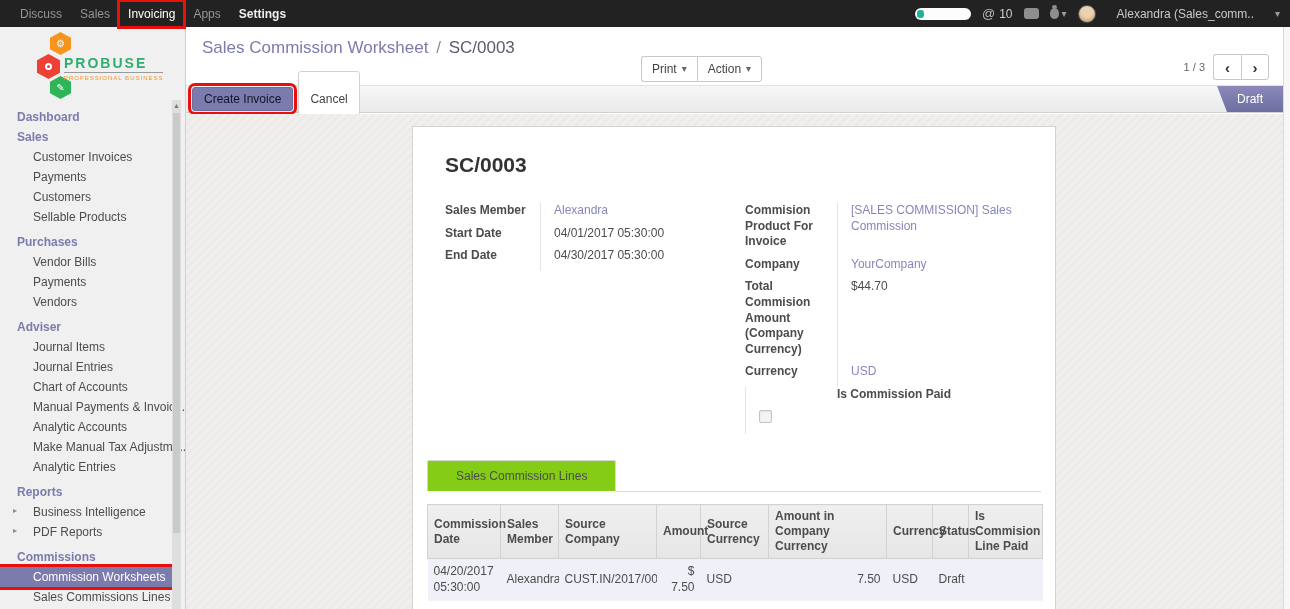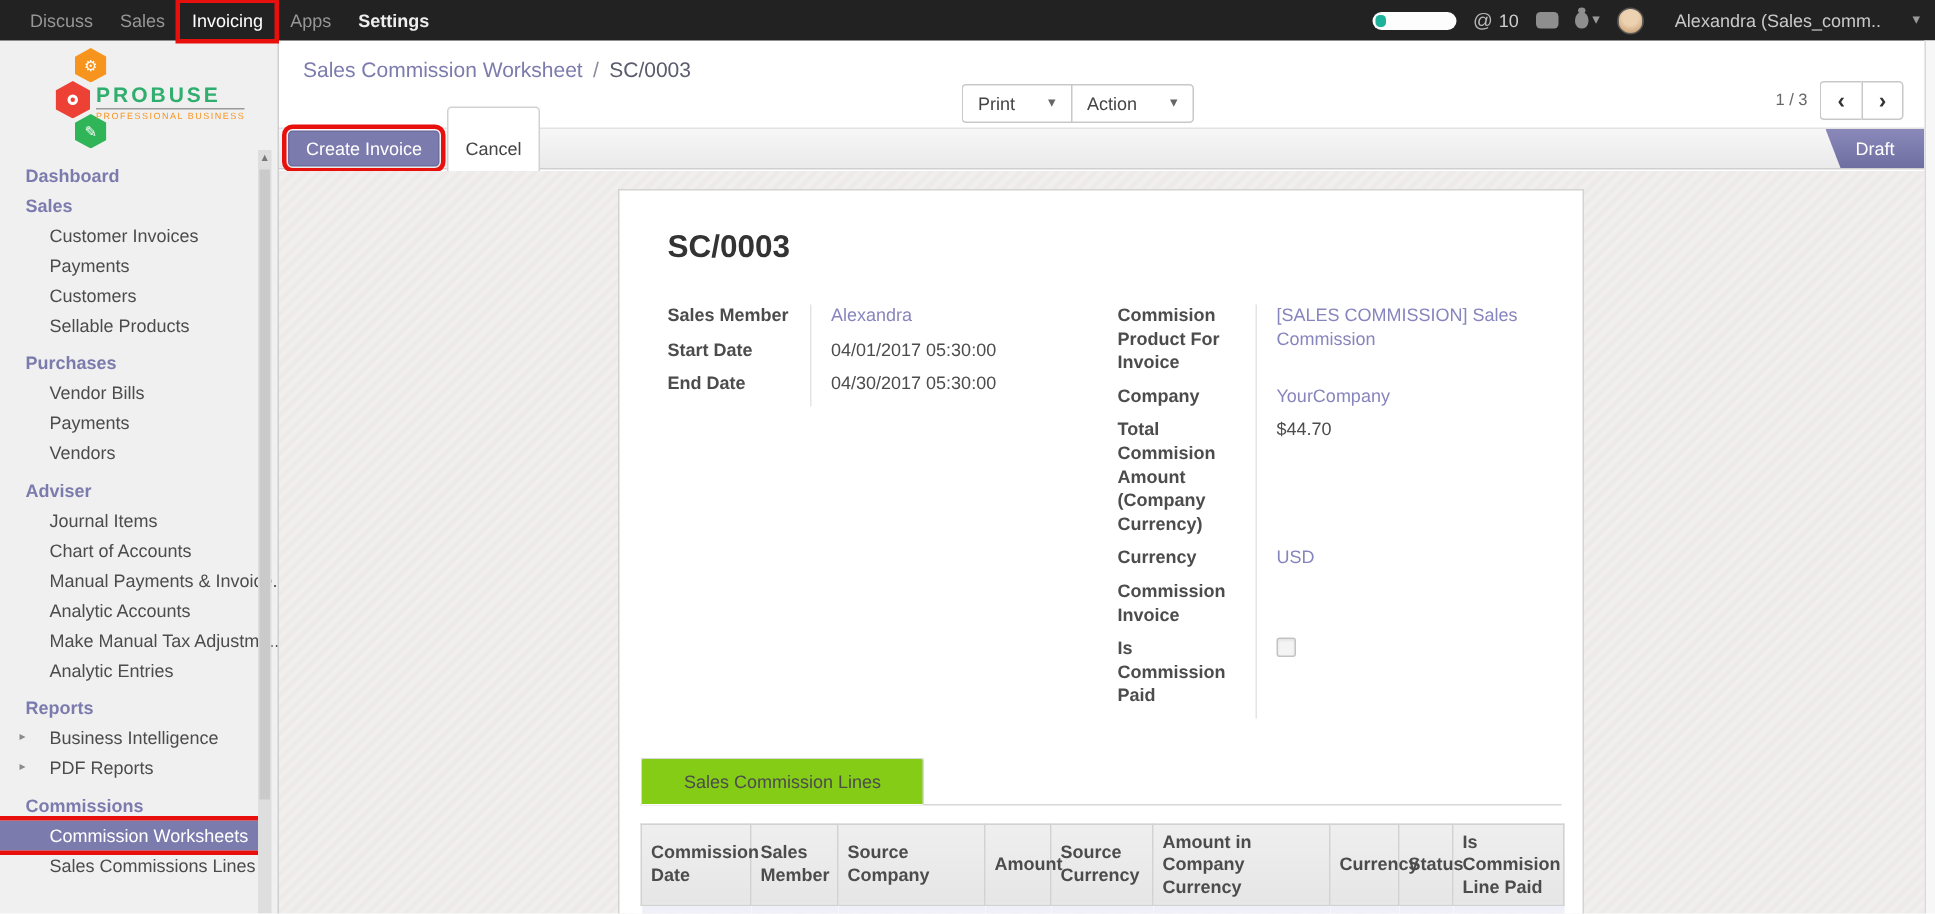--- a/index.html
+++ b/index.html
@@ -53,41 +53,41 @@
   .nav-item { color:#4c4c4c; padding:3px 0 3px 33px; cursor:pointer; white-space:nowrap; position:relative; }
   .nav-item .exp { position:absolute; left:13px; top:4px; font-size:8px; color:#8a8a8a; }
   .nav-item.selected { background:#7c7bad; color:#fff; width:172px; }
   .nav-item.red-annot2 { outline:3px solid #e8100c; }
 
   
   .content { position:absolute; left:186px; top:27px; right:7px; bottom:0; background:#fff; }
   .page-scroll { position:absolute; right:0; top:27px; width:7px; bottom:0; background:#f7f7f7; border-left:1px solid #dadada; z-index:40; }
 
   .control-panel { position:relative; height:58px; background:#fff; }
-  .breadcrumb { padding:11px 0 0 16px; font-size:14px; }
+  .breadcrumb { padding:11px 0 0 16px; font-size:17px; }
   .crumb-link { color:#7c7bad; cursor:pointer; }
   .crumb-sep { color:#8b8b9a; padding:0 3px; }
   .crumb-current { color:#5b5b6e; }
   .cp-buttons { position:absolute; left:455px; top:29px; display:flex; }
   .btn-dd { background:#fff; border:1px solid #c8c8c8; padding:5px 10px; font-size:12px; color:#444;
-    display:flex; align-items:center; gap:22px; cursor:pointer; }
+    display:flex; align-items:center; gap:5px; cursor:pointer; }
   .btn-dd:first-child { border-radius:3px 0 0 3px; border-right:none; }
   .btn-dd:last-child { border-radius:0 3px 3px 0; }
   .btn-dd .caret { color:#666; }
   .pager { position:absolute; right:14px; top:27px; display:flex; align-items:center; gap:8px; }
   .pager-text { color:#666; font-size:11px; }
   .pager-btns { display:flex; }
   .pager-btn { width:28px; height:26px; background:#fff; border:1px solid #c8c8c8; display:flex;
     align-items:center; justify-content:center; font-size:15px; font-weight:bold; color:#333; cursor:pointer; }
   .pager-btn.prev { border-radius:3px 0 0 3px; border-right:none; }
   .pager-btn.next { border-radius:0 3px 3px 0; }
 
   .statusbar { position:relative; height:28px; background:linear-gradient(#f7f7f7,#eaeaea);
     border-top:1px solid #e2e2e2; border-bottom:1px solid #cfcfcf; display:flex; align-items:center; }
-  .btn-primary { margin-left:6px; background:#7c7bad; border:1px solid #6e6d9e; color:#ffffff;
+  .btn-primary { margin-left:6px; background:#7c7bad; border:1px solid #6e6d9e; color:#0f172a;
     padding:4px 11px; font-size:12px; border-radius:3px; cursor:pointer; }
   .btn-primary.red-annot3 { outline:3px solid #e8100c; outline-offset:1px; }
   .btn-default { margin-left:5px; background:#fff; border:1px solid #d2d2d2; color:#444;
     padding:20px 11px; font-size:12px; border-radius:3px; cursor:pointer; }
   .draft-badge { position:absolute; right:0; top:0; height:100%; width:66px;
     background:linear-gradient(#8a89ba,#6f6ea1); color:#fff; display:flex; align-items:center;
     justify-content:center; clip-path:polygon(0 0,100% 0,100% 100%,10px 100%); font-size:12px; }
 
   .main { position:absolute; top:87px; left:0; right:0; bottom:0;
     background:repeating-linear-gradient(135deg,#edeae9 0 3px,#f1efee 3px 6px); overflow:hidden; }
@@ -177,20 +177,21 @@
     <div class="nav-item">Customers</div>
     <div class="nav-item">Sellable Products</div>
 
     <div class="nav-header">Purchases</div>
     <div class="nav-item">Vendor Bills</div>
     <div class="nav-item">Payments</div>
     <div class="nav-item">Vendors</div>
 
     <div class="nav-header">Adviser</div>
     <div class="nav-item">Journal Items</div>
+    <div class="nav-item">Journal Entries</div>
     <div class="nav-item">Chart of Accounts</div>
     <div class="nav-item">Manual Payments &amp; Invoice...</div>
     <div class="nav-item">Analytic Accounts</div>
     <div class="nav-item">Make Manual Tax Adjustme...</div>
     <div class="nav-item">Analytic Entries</div>
 
     <div class="nav-header">Reports</div>
     <div class="nav-item"><span class="exp">▸</span><span>Business Intelligence</span></div>
     <div class="nav-item"><span class="exp">▸</span><span>PDF Reports</span></div>
 
@@ -256,21 +257,20 @@
         </div>
         <div class="fgroup right">
           <div class="flabel">Commision Product For Invoice</div>
           <div class="fvalue"><span class="link">[SALES COMMISSION] Sales Commission</span></div>
           <div class="flabel">Company</div>
           <div class="fvalue"><span class="link">YourCompany</span></div>
           <div class="flabel">Total Commision Amount (Company Currency)</div>
           <div class="fvalue">$44.70</div>
           <div class="flabel">Currency</div>
           <div class="fvalue"><span class="link">USD</span></div>
-          <div class="flabel">Commission Invoice</div>
           <div class="fvalue"></div>
           <div class="flabel">Is Commission Paid</div>
           <div class="fvalue"><span class="cb"></span></div>
         </div>
       </div>
 
       <div class="notebook">
         <div class="tabs">
           <span class="tab">Sales Commission Lines</span>
         </div>

